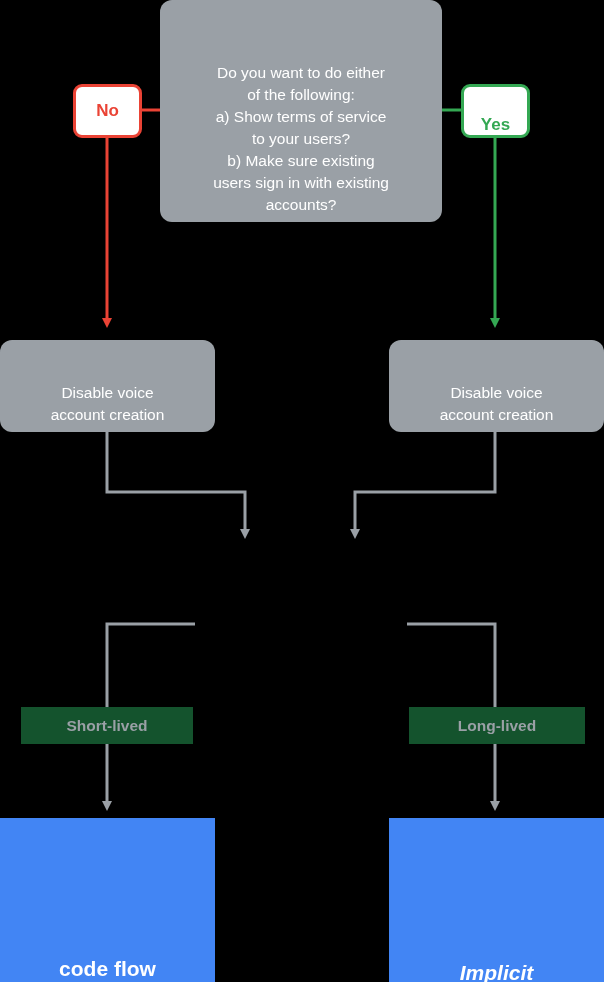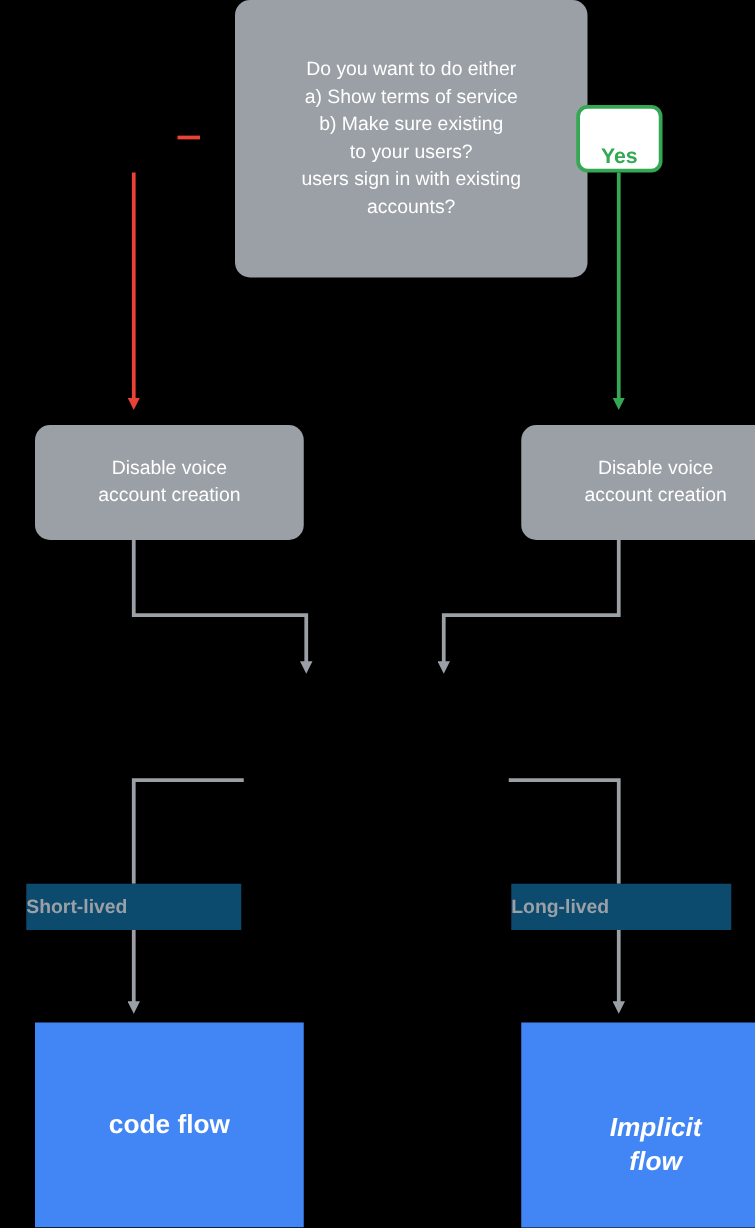--- a/index.html
+++ b/index.html
@@ -17,24 +17,23 @@
   .canvas {
     position: absolute;
     left: 0; top: 0;
     width: 604px;
     height: 982px;
   }
   .node {
     position: absolute;
     box-sizing: border-box;
     display: flex;
-    align-items: center;
+    align-items: flex-end;
     justify-content: center;
     text-align: center;
-    margin-left: 28px;
   }
   
   .box-grey {
     background: #9aa0a6;
     border-radius: 12px;
     color: #ffffff;
   }
   .box-grey .txt {
     color: #ffffff;
     font-size: 15.5px;
@@ -72,22 +71,22 @@
     border: 3px solid #34a853;
     color: #34a853;
     align-items: flex-end;
   }
   
   .chip {
     position: absolute;
     box-sizing: border-box;
     display: flex;
     align-items: center;
-    justify-content: flex-start;
-    background: #0c4a6e;
+    justify-content: center;
+    background: #14532d;
     color: #9aa0a6;
     font-weight: bold;
     font-size: 15.5px;
   }
   svg.edges {
     position: absolute;
     left: 0; top: 0;
     width: 604px;
     height: 982px;
     pointer-events: none;
@@ -128,28 +127,32 @@
     <path d="M107,744 L107,805" stroke="#9aa0a6" stroke-width="3" fill="none" marker-end="url(#arrow-grey)"></path>
 
     <path d="M407,624 L495,624 L495,707" stroke="#9aa0a6" stroke-width="3" fill="none"></path>
 
     <path d="M495,744 L495,805" stroke="#9aa0a6" stroke-width="3" fill="none" marker-end="url(#arrow-grey)"></path>
   </svg>
 
   <div class="node box-grey" style="left:160px; top:0px; width:282px; height:222px;">
     <div class="txt">
       <div>Do you want to do either</div>
+      <div>of the following:</div>
       <div>a) Show terms of service</div>
+      <div>to your users?</div>
       <div>b) Make sure existing</div>
-      <div>to your users?</div>
       <div>users sign in with existing</div>
       <div>accounts?</div>
     </div>
   </div>
 
+  <div class="pill pill-no" style="left:73px; top:84px; width:69px; height:54px;">
+    <span>No</span>
+  </div>
 
   <div class="pill pill-yes" style="left:461px; top:84px; width:69px; height:54px;">
     <span>Yes</span>
   </div>
 
   <div class="node box-grey" style="left:0px; top:340px; width:215px; height:92px;">
     <div class="txt">
       <div>Disable voice</div>
       <div>account creation</div>
     </div>

